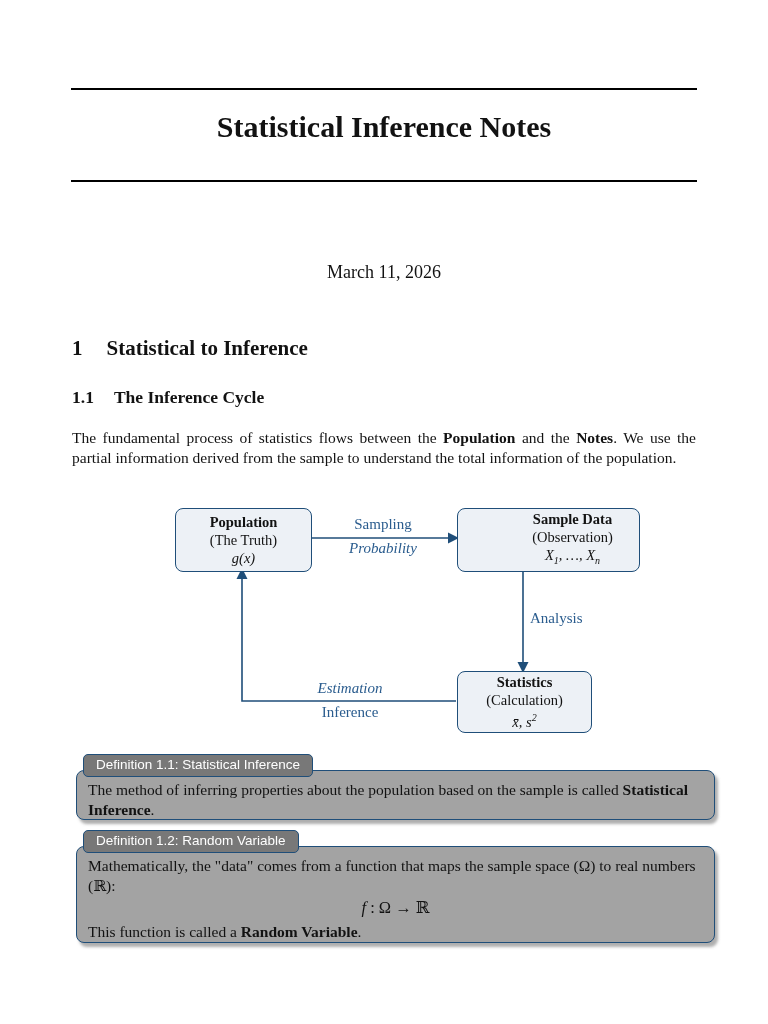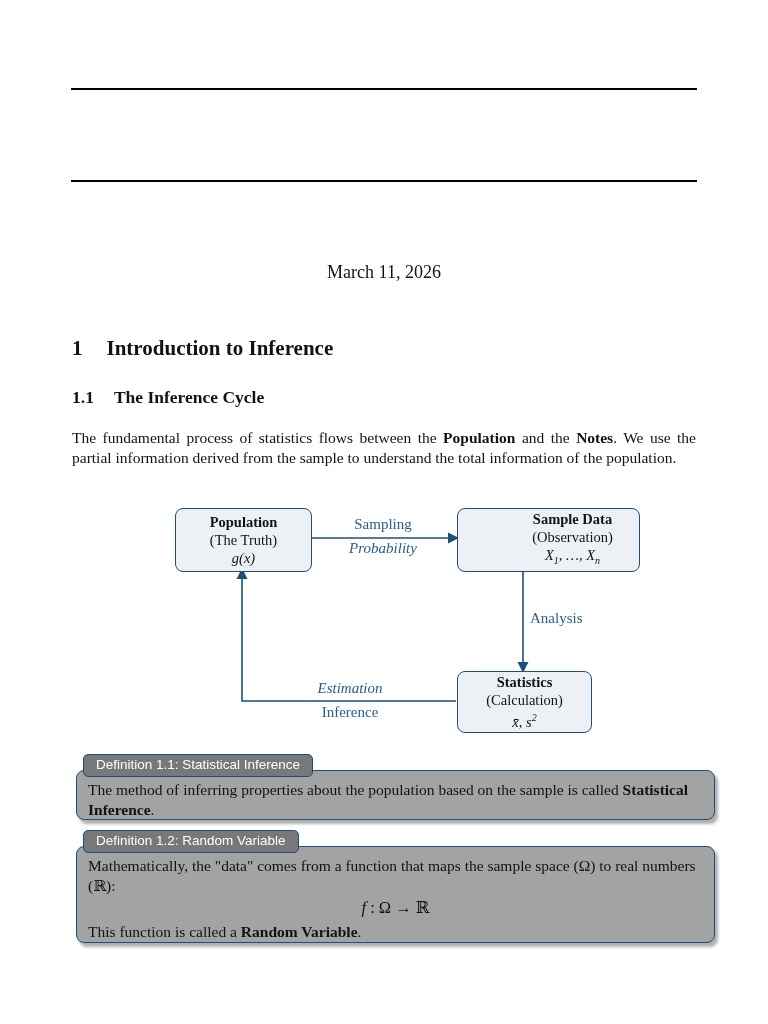--- a/index.html
+++ b/index.html
@@ -58,26 +58,27 @@
   .def-p{margin:0;}
   .formula{text-align:center;margin:3px 0 4px 0;font-size:16.5px;}
   .formula .fvar{font-style:italic;}
 </style>
 </head>
 <body>
 
 <div class="page">
 
   <div class="rule rule-top"></div>
+  <div class="doc-title">Statistical Inference Notes</div>
   <div class="rule rule-bottom"></div>
 
   <div class="doc-date">March 11, 2026</div>
 
   <div class="sec">
-    <span class="num">1</span><span>Introduction to Inference</span>
+    <span class="num">1</span><span>Statistical to Inference</span>
   </div>
 
   <div class="subsec">
     <span class="num">1.1</span><span>The Inference Cycle</span>
   </div>
 
   <div class="para"><span>The fundamental process of statistics flows between the </span><b>Population</b><span> and the </span><b>Notes</b><span>. We use the partial information derived from the sample to understand the total information of the population.</span></div>
 
   <div class="diagram">
 

